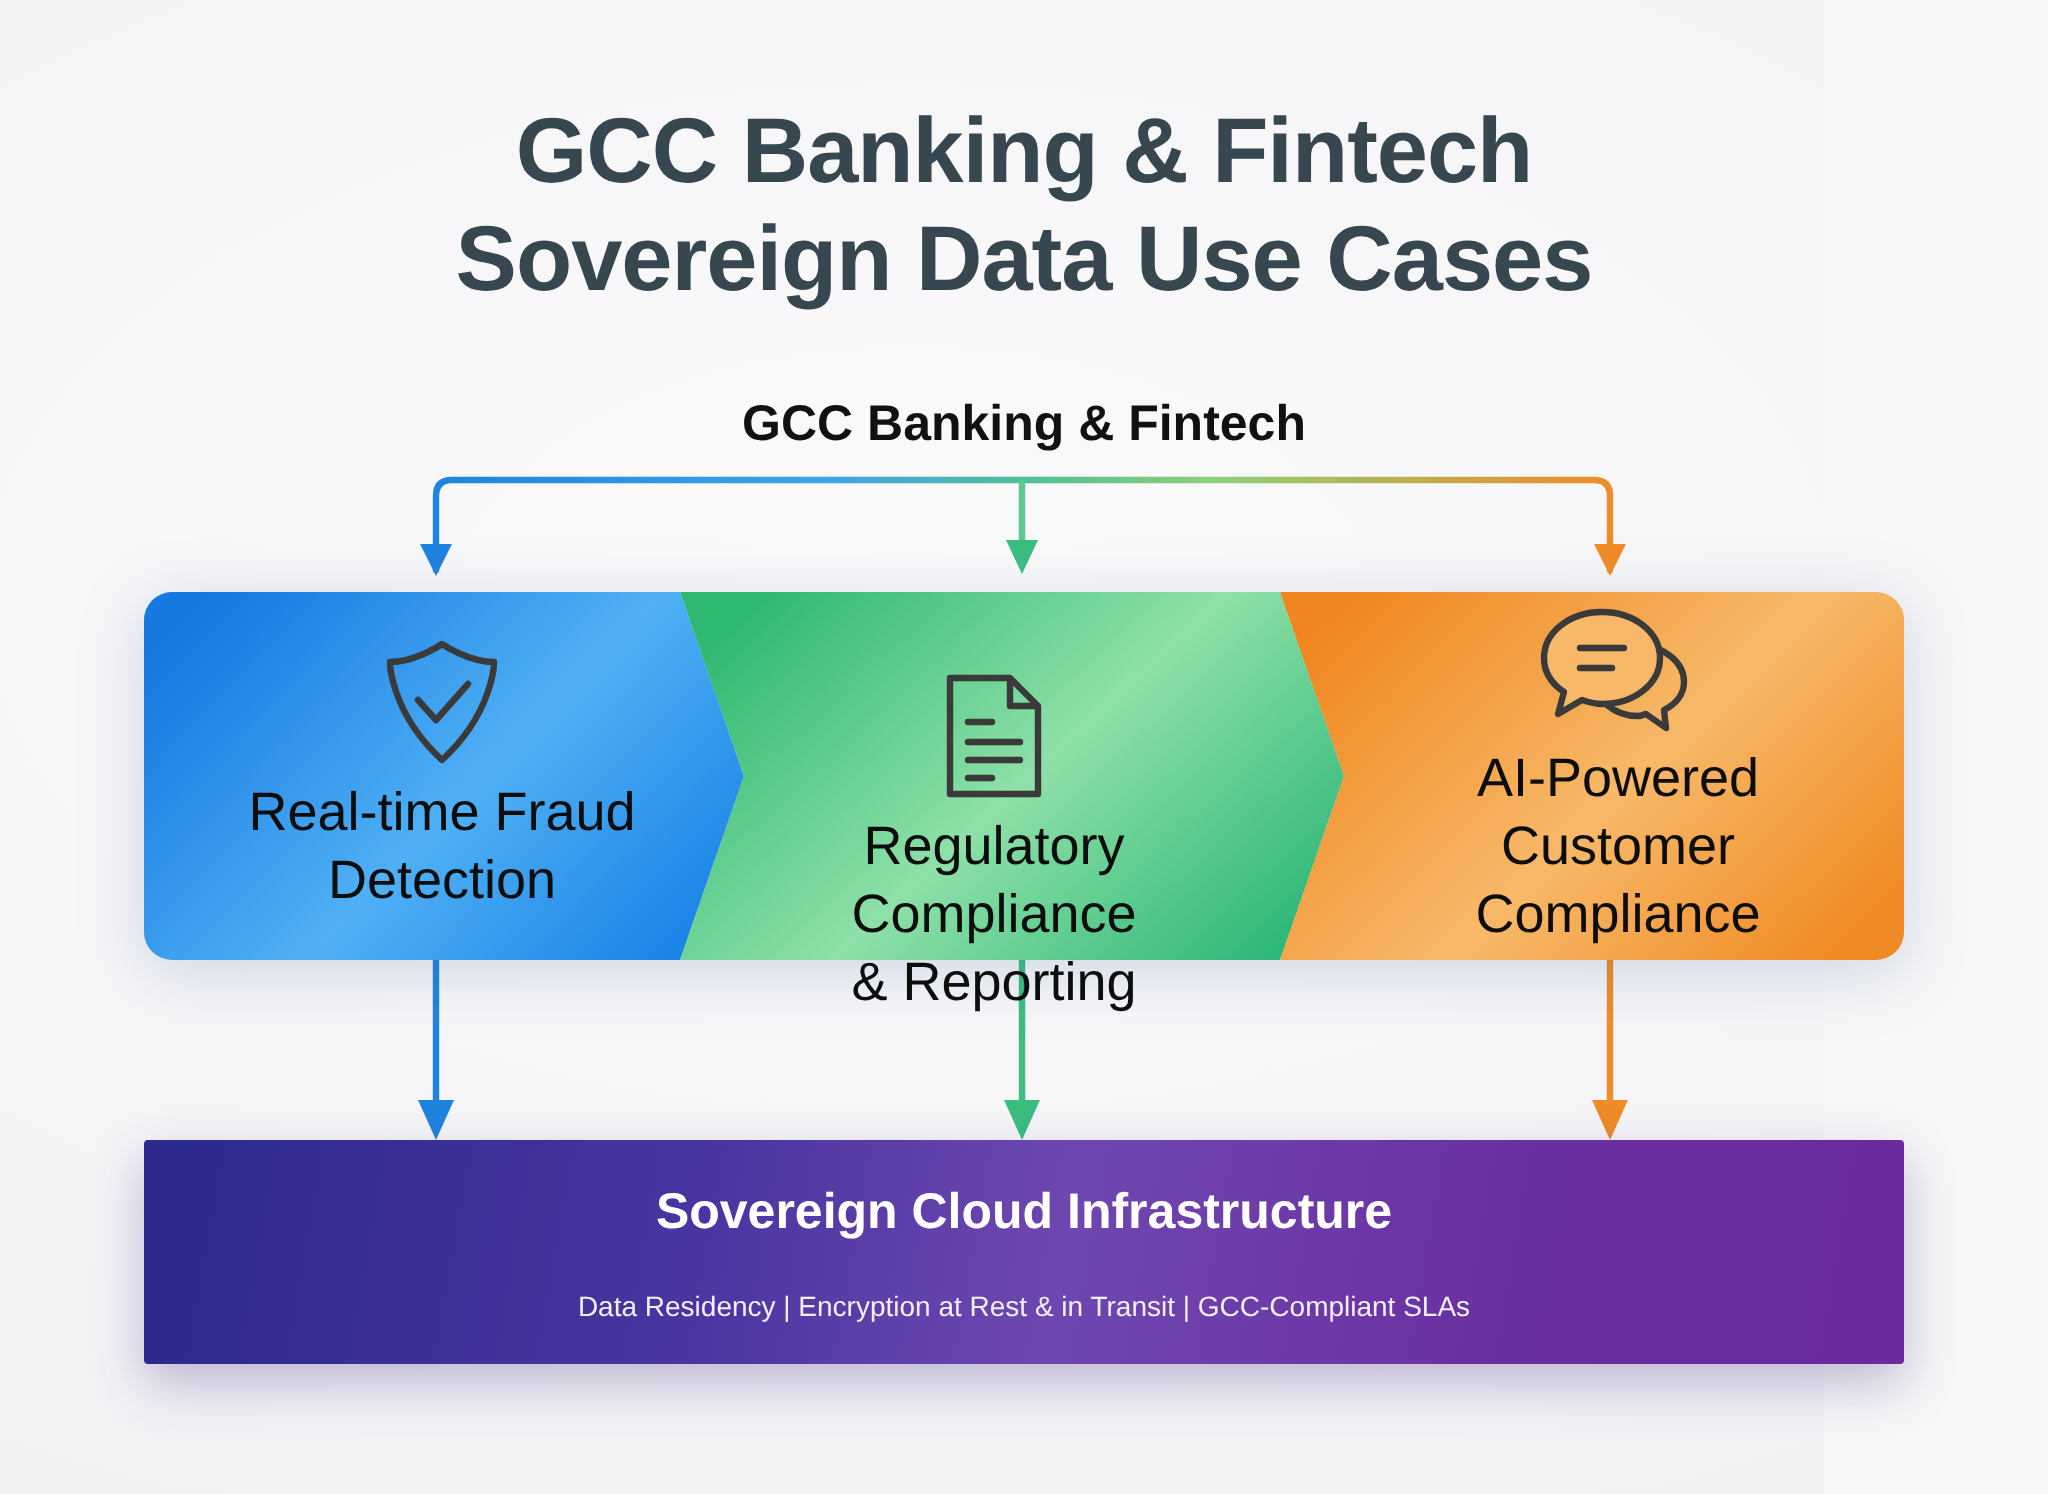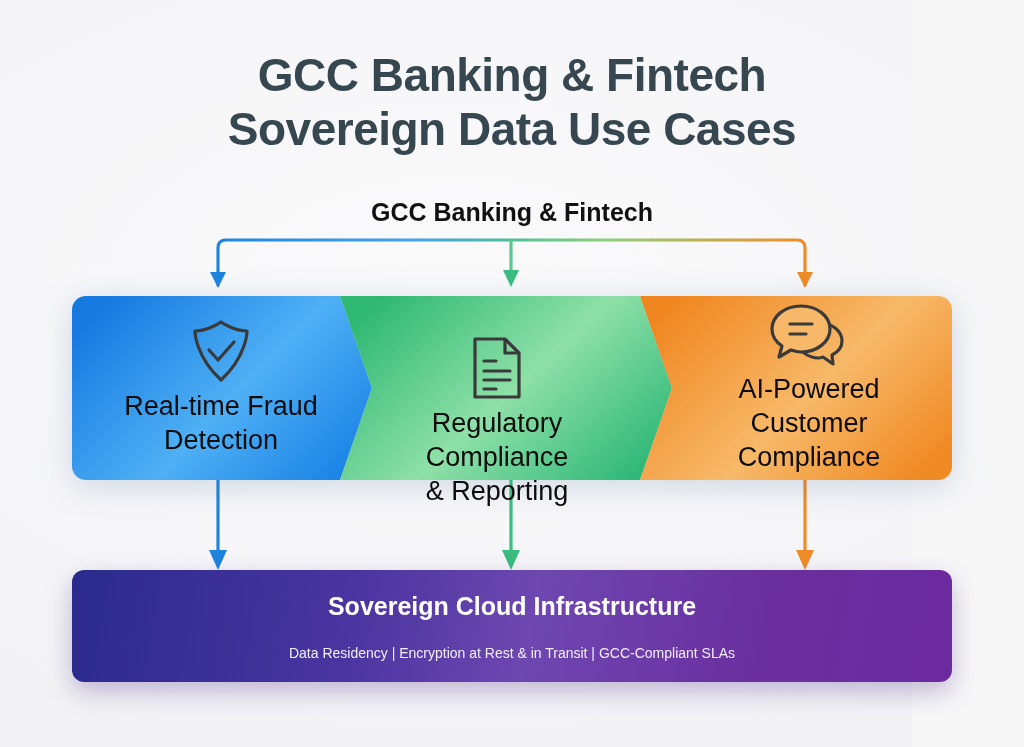--- a/index.html
+++ b/index.html
@@ -100,21 +100,21 @@
   #cell-1 { left: 372px; width: 250px; margin-top: 34px; }
   #cell-2 { left: 684px; width: 250px; }
 
   
   .foundation {
     position: absolute;
     left: 72px;
     top: 570px;
     width: 880px;
     height: 112px;
-    border-radius: 12px;
+    border-radius: 2px;
     background: linear-gradient(100deg, #2b2a8c 0%, #4a35a0 32%, #6e47b0 52%, #6a2f9f 78%, #6b2a9e 100%);
     box-shadow: 0 10px 26px rgba(70,40,130,0.30);
     display: flex;
     flex-direction: column;
     align-items: center;
     justify-content: center;
   }
   .foundation-title {
     font-size: 25px;
     font-weight: bold;

